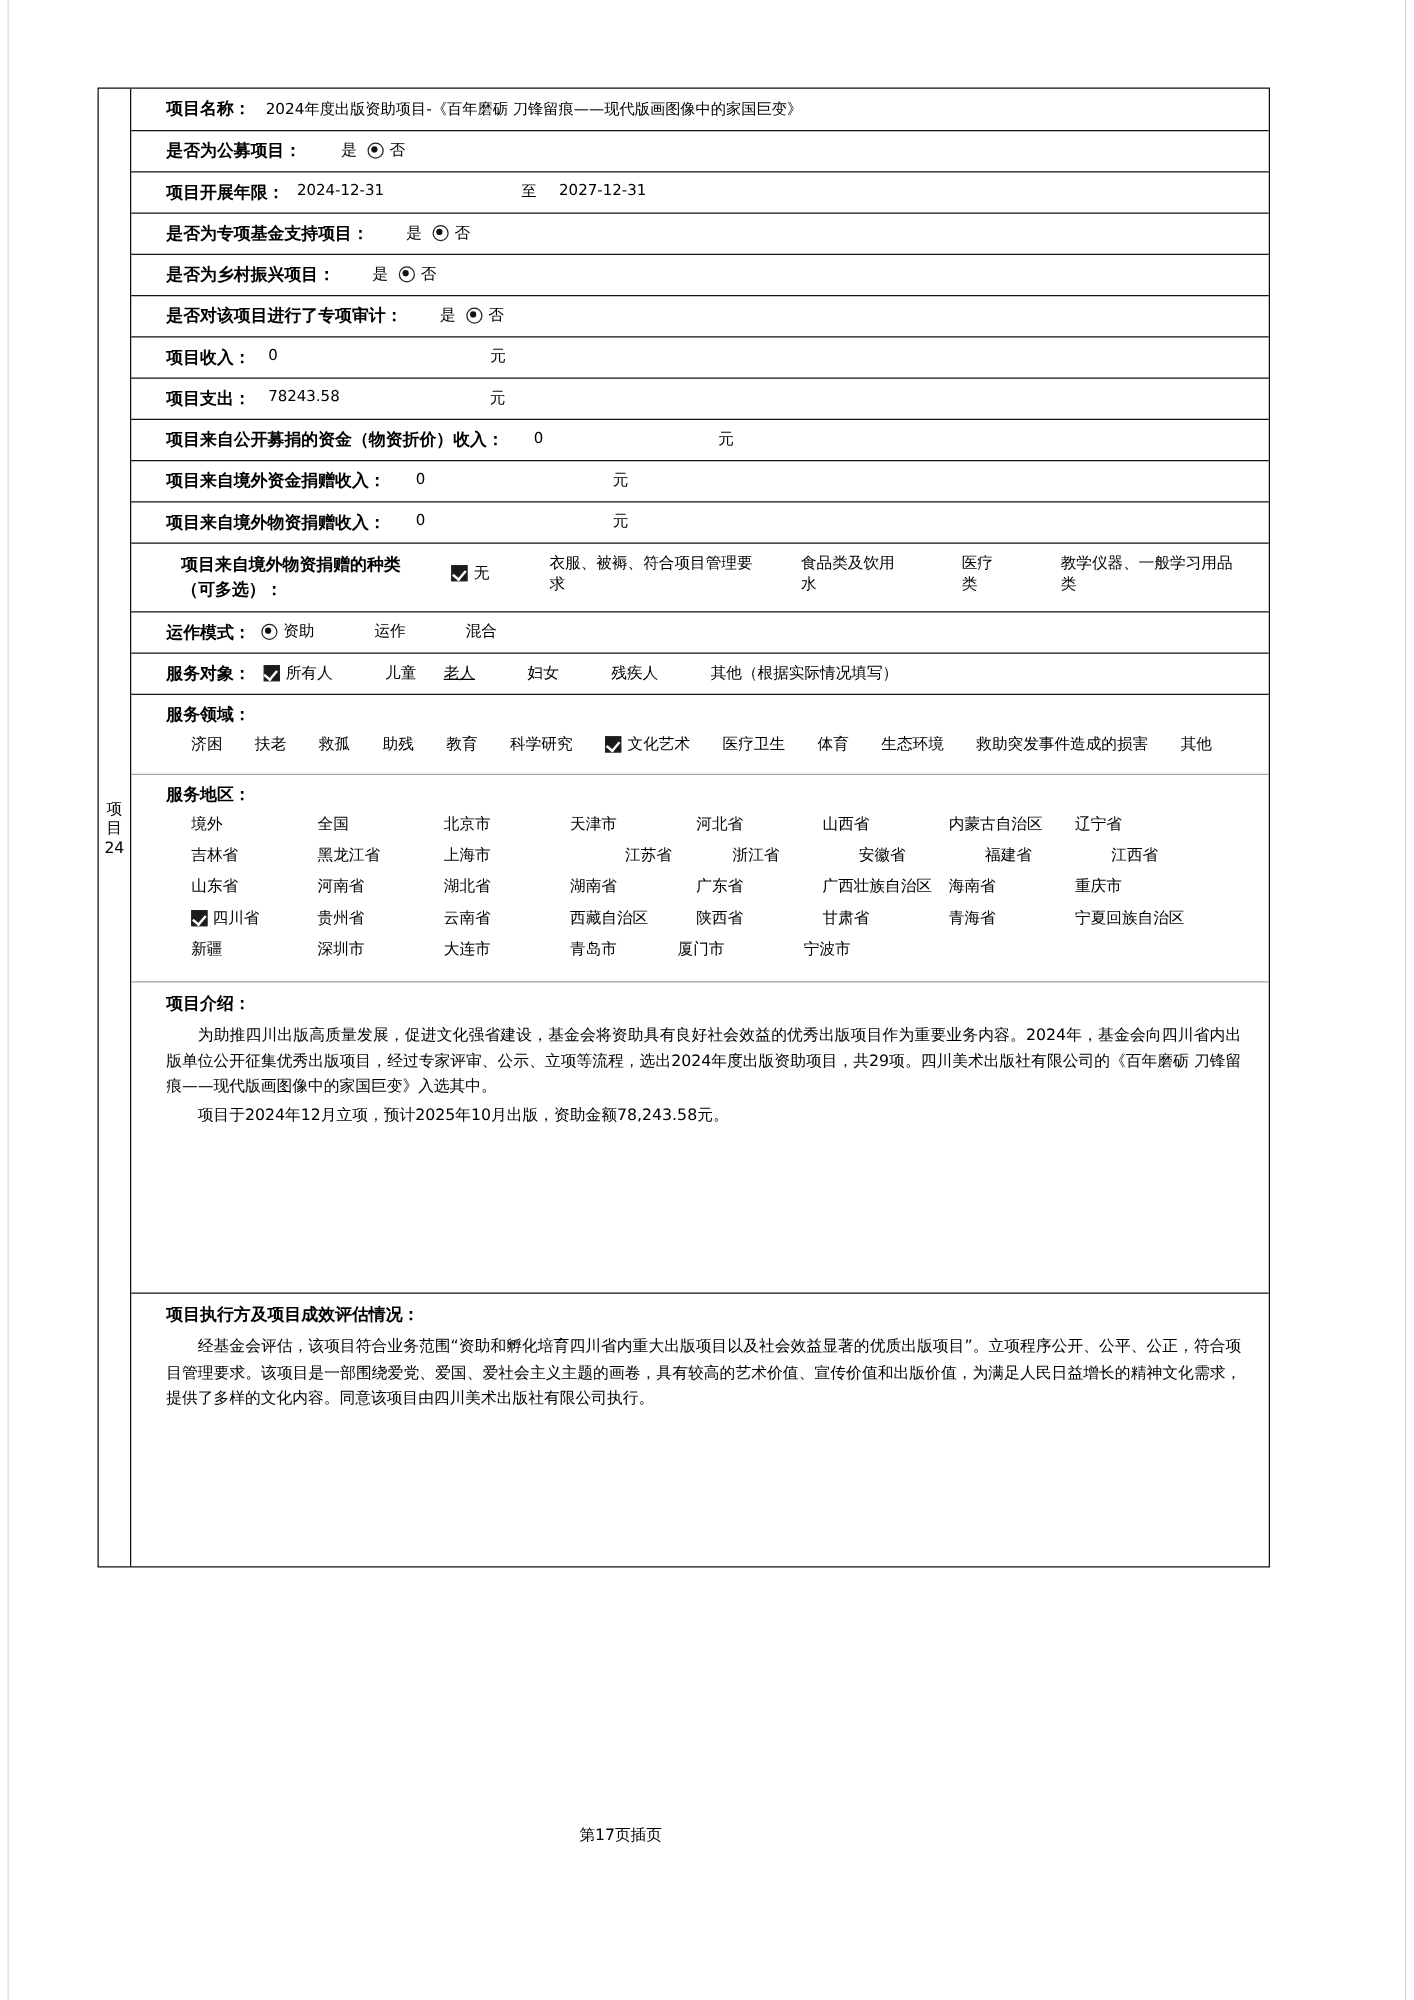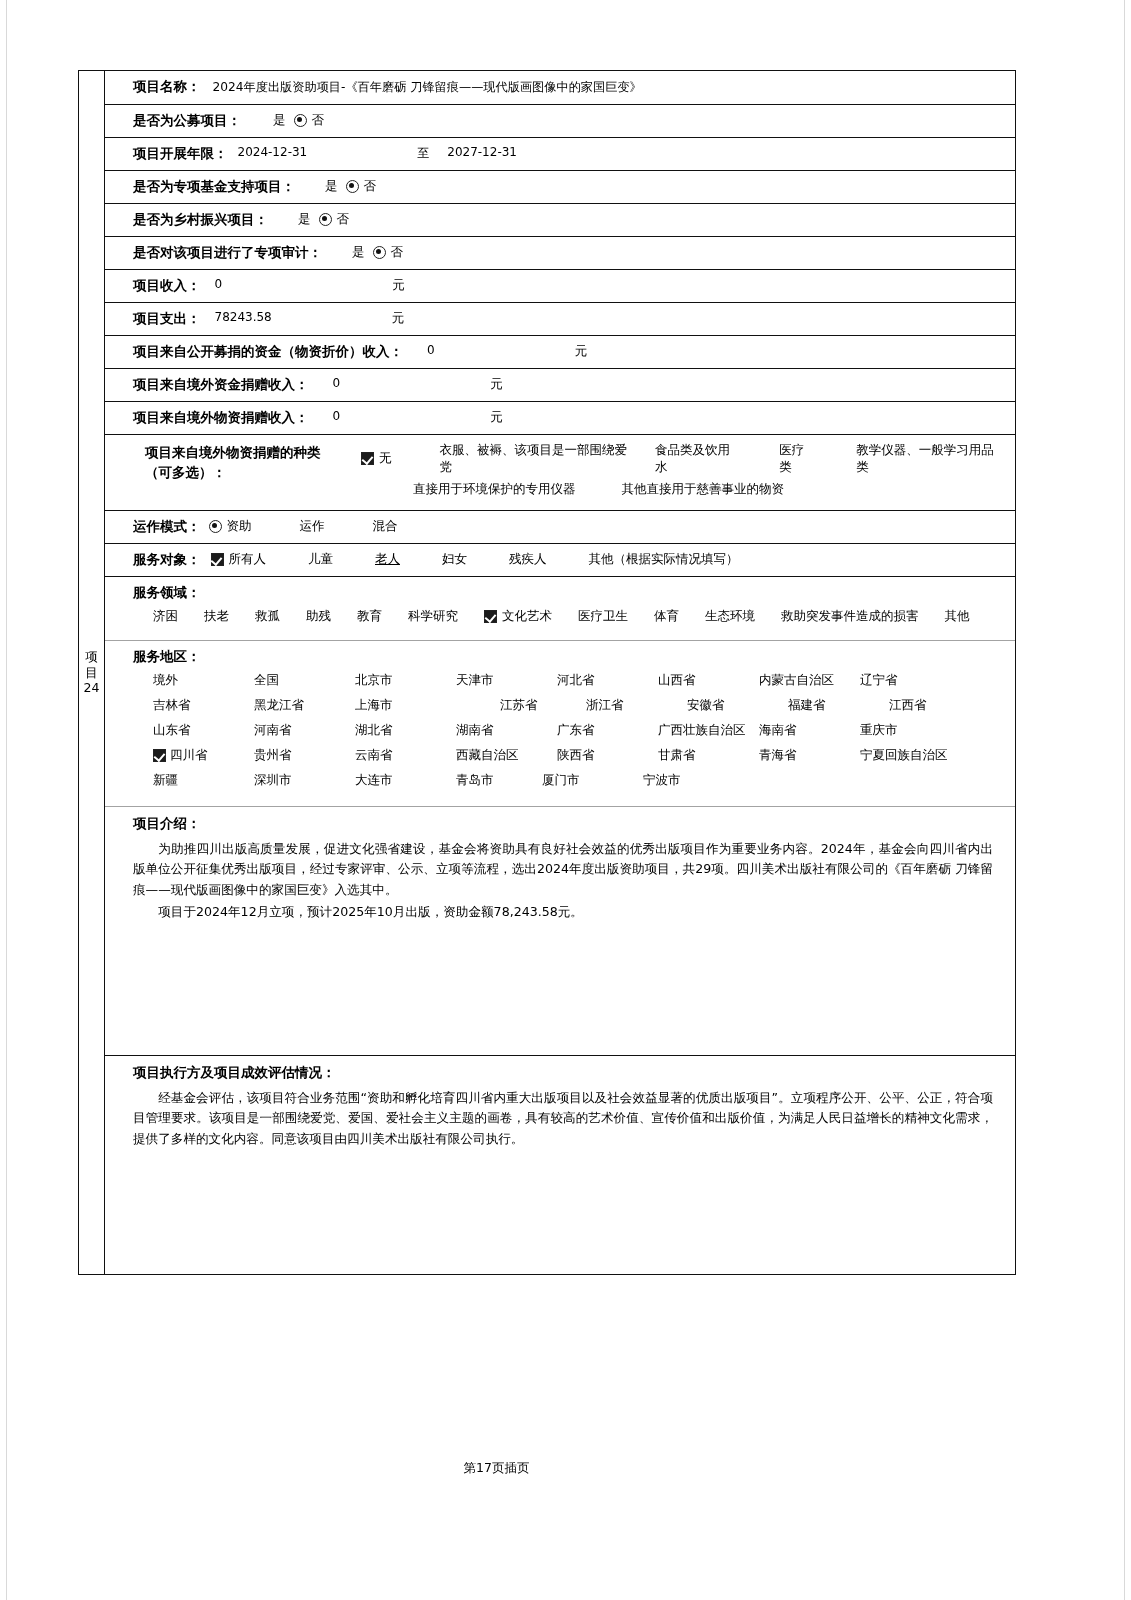--- a/index.html
+++ b/index.html
@@ -164,40 +164,32 @@
           <div class="kindlabel">项目来自境外物资捐赠的种类</div>
           <div class="kindlabel">（可多选）：</div>
         </div>
         <div class="kindopts" style="flex:1;">
           <div class="kindline">
             <span class="opt">
               <span class="cb on"></span>
               <span>无</span>
             </span>
             <span class="opt" style="margin-left:40px;">
-              <span>衣服、被褥、该项目是一部围绕爱党</span>
+              <span>衣服、被褥、符合项目管理要求</span>
             </span>
             <span class="opt" style="margin-left:20px;">
               <span>食品类及饮用水</span>
             </span>
             <span class="opt" style="margin-left:34px;">
               <span>医疗类</span>
             </span>
             <span class="opt" style="margin-left:34px;">
               <span>教学仪器、一般学习用品类</span>
             </span>
           </div>
-          <div class="kindline">
-            <span class="opt" style="margin-left:52px;">
-              <span>直接用于环境保护的专用仪器</span>
-            </span>
-            <span class="opt" style="margin-left:38px;">
-              <span>其他直接用于慈善事业的物资</span>
-            </span>
-          </div>
         </div>
       </div>
 
       <div class="row">
         <span class="lbl">运作模式：</span>
         <span class="optwrap" style="margin-left:8px;">
           <span class="opt">
             <span class="radio on"></span>
             <span>资助</span>
           </span>
@@ -213,21 +205,21 @@
       <div class="row">
         <span class="lbl">服务对象：</span>
         <span class="optwrap" style="margin-left:10px;">
           <span class="opt">
             <span class="cb on"></span>
             <span>所有人</span>
           </span>
           <span class="opt" style="margin-left:34px;">
             <span>儿童</span>
           </span>
-          <span class="opt" style="margin-left:34px;text-decoration:underline;">
+          <span class="opt" style="margin-left:14px;text-decoration:underline;">
             <span>老人</span>
           </span>
           <span class="opt" style="margin-left:34px;">
             <span>妇女</span>
           </span>
           <span class="opt" style="margin-left:34px;">
             <span>残疾人</span>
           </span>
           <span class="opt" style="margin-left:34px;justify-content:flex-end;">
             <span>其他（根据实际情况填写）</span>

